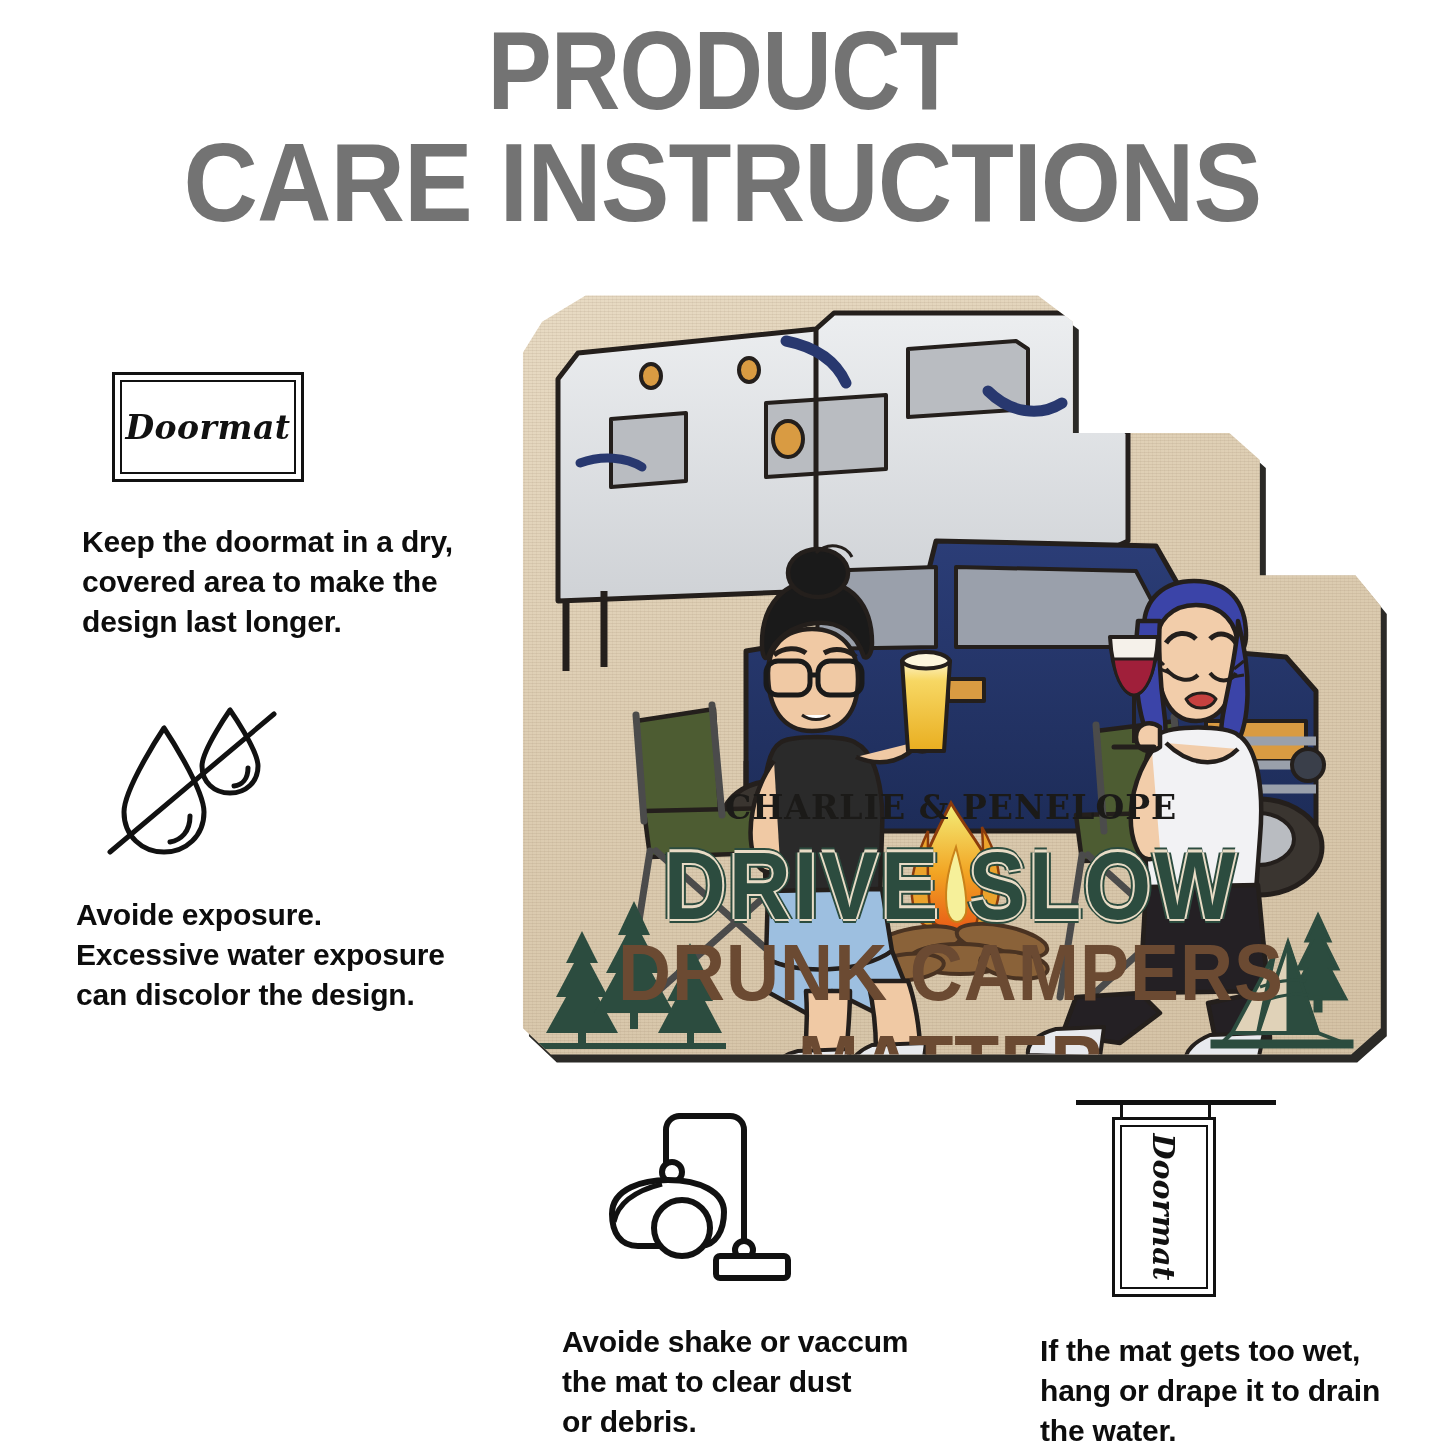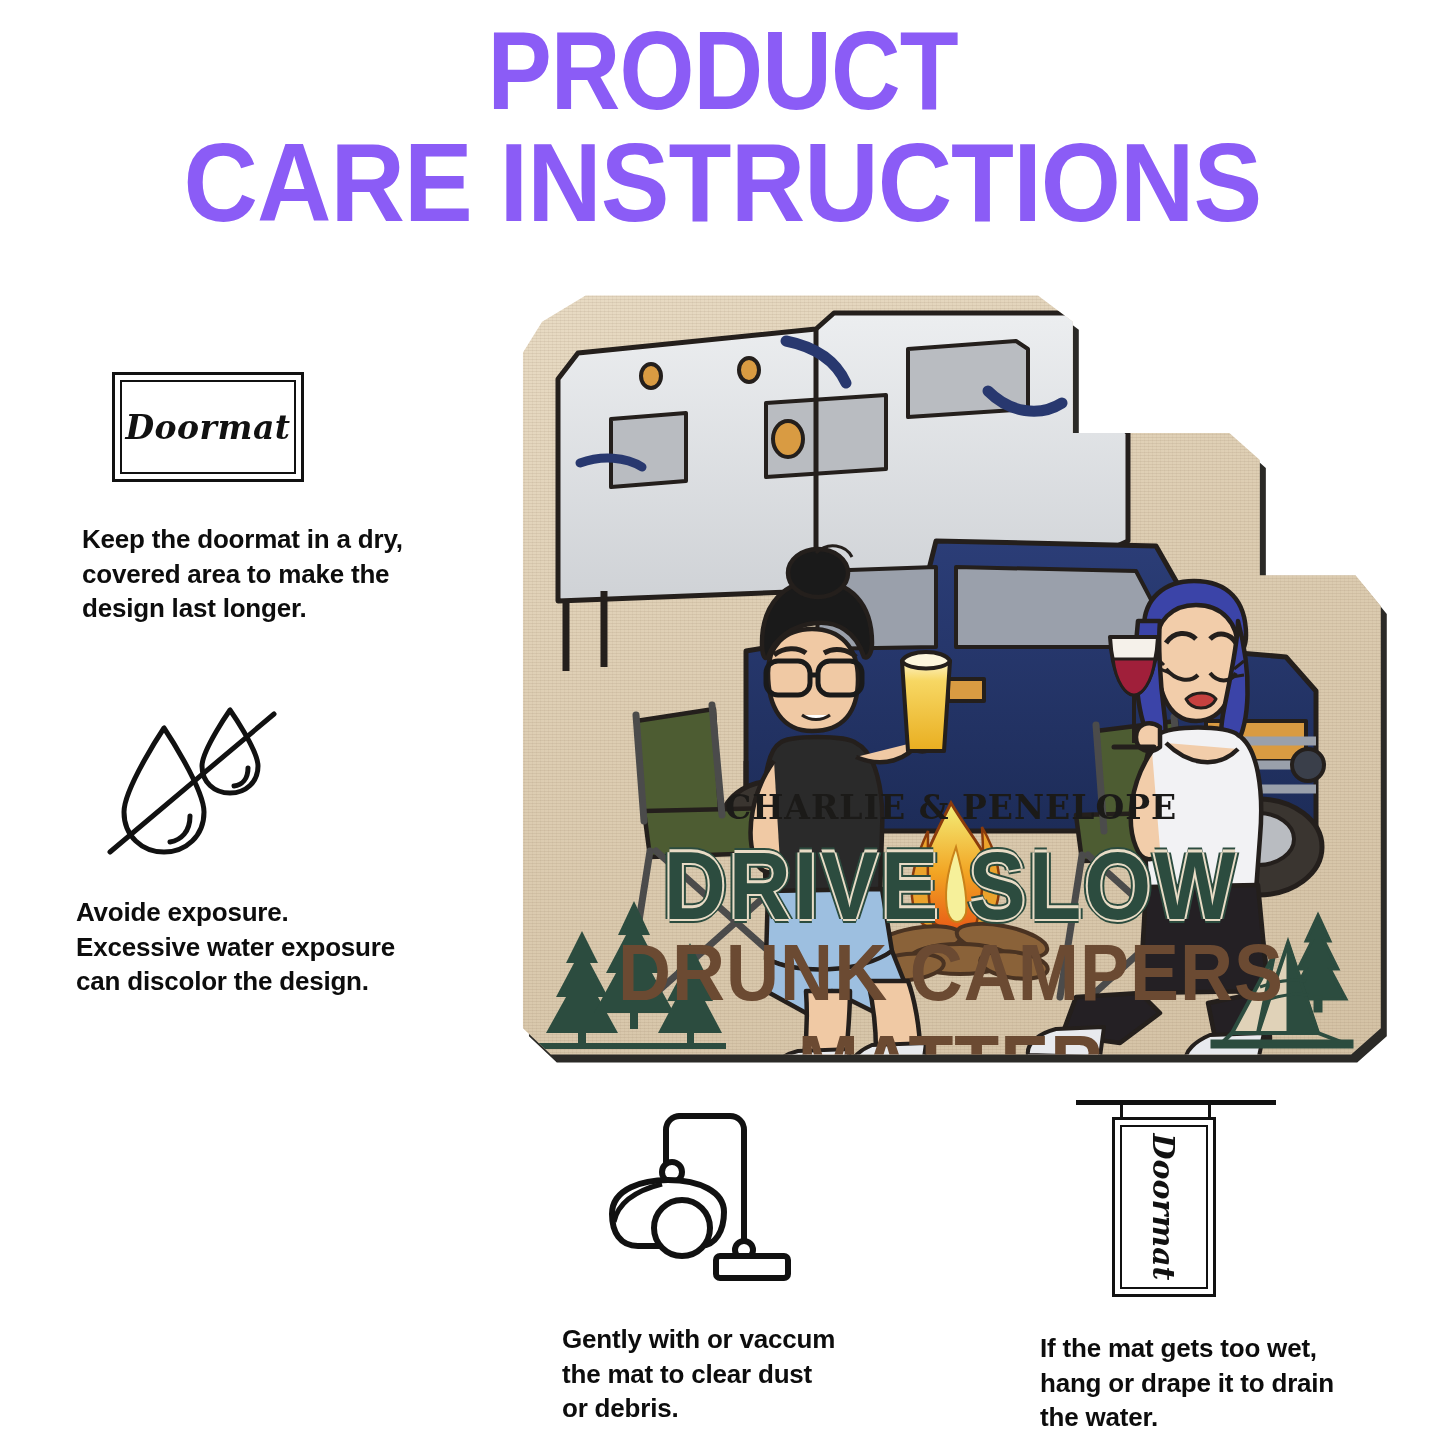--- a/index.html
+++ b/index.html
@@ -7,21 +7,21 @@
     width:1445px;height:1445px;
     background:#ffffff;
     font-family:"Liberation Sans", sans-serif;
     overflow:hidden;position:relative;
   }
   .page{position:absolute;inset:0;}
 
   
   .title-block{
     position:absolute;left:0;top:18px;width:1445px;text-align:center;
-    color:#8b5cf6;
+    color:#737373;
     font-family:"Liberation Sans", sans-serif;
     font-weight:bold;
     line-height:0.95;
     letter-spacing:-1px;
   }
   .title-l1{
     font-size:112px;
     transform:scaleX(0.86);
     display:block;
   }
@@ -31,21 +31,21 @@
     display:block;
     margin-top:6px;
   }
 
   
   .care-item{position:absolute;}
   .care-icon{display:block;text-decoration:underline;}
   .care-text{
     font-family:"Liberation Sans", sans-serif;
     font-weight:bold;
-    font-size:26px;
+    font-size:30px;
     line-height:1.33;
     color:#0d0d0d;
     white-space:pre-line;
     letter-spacing:-0.2px;
   }
 
   
   #item-dry   {left:82px; top:372px; width:400px;}
   #item-dry .care-icon{margin-left:30px;}
   #item-dry .care-text{margin-top:40px;}
@@ -193,21 +193,21 @@
         <path d="M90 10 C82 10 76 16 76 24 L76 60" fill="none" stroke="#111" stroke-width="6" stroke-linecap="round"></path>
         <circle cx="82" cy="66" r="10" fill="#fff" stroke="#111" stroke-width="6"></circle>
         <path d="M78 74 C54 74 22 82 22 108 C22 126 30 140 48 140
                  L110 140 C126 140 134 124 134 106 C134 86 110 74 78 74 Z" fill="#fff" stroke="#111" stroke-width="6" stroke-linejoin="round"></path>
         <path d="M72 78 C48 84 28 96 24 116" fill="none" stroke="#111" stroke-width="5"></path>
         <circle cx="92" cy="122" r="28" fill="#fff" stroke="#111" stroke-width="6"></circle>
         <circle cx="154" cy="144" r="9" fill="#fff" stroke="#111" stroke-width="6"></circle>
         <rect x="126" y="150" width="72" height="22" rx="4" fill="#fff" stroke="#111" stroke-width="6"></rect>
       </svg>
     </div>
-    <div class="care-text">Gently with or vaccum
+    <div class="care-text">Avoide shake or vaccum
 the mat to clear dust
 or debris.</div>
   </div>
 
   <div class="care-item" id="item-hang">
     <div class="care-icon">
       <div class="hang-wrap">
         <div class="hang-rail"></div>
         <div class="hang-hook h1"></div>
         <div class="hang-hook h2"></div>

